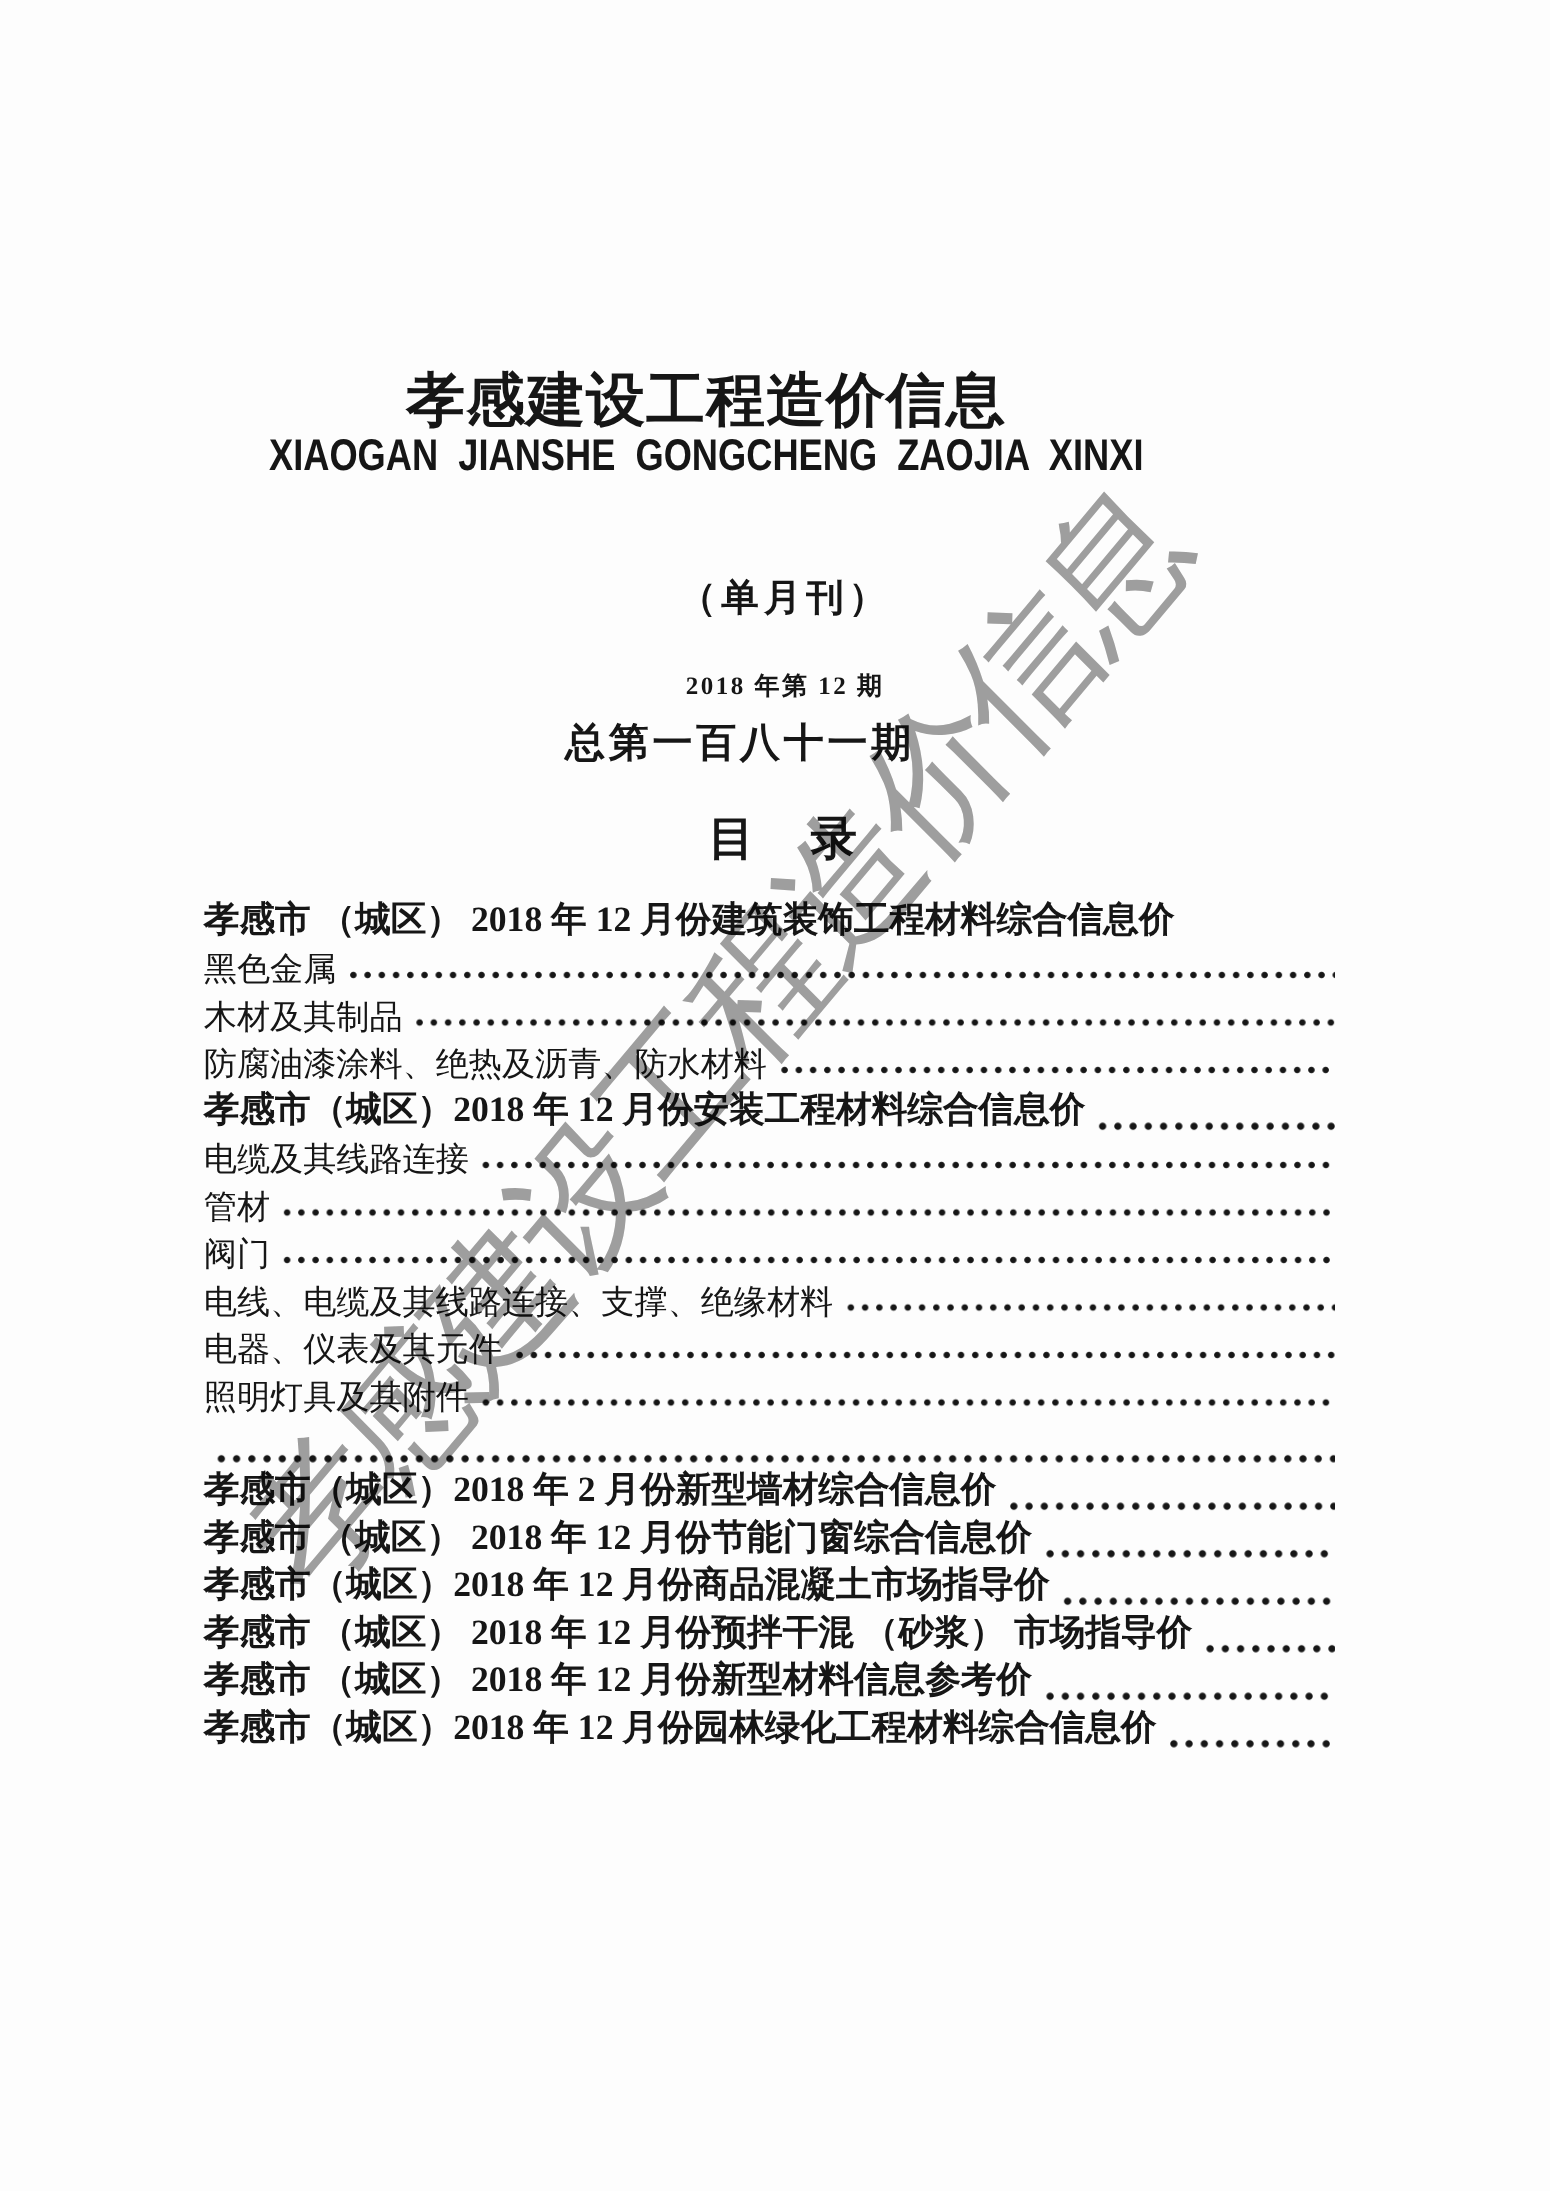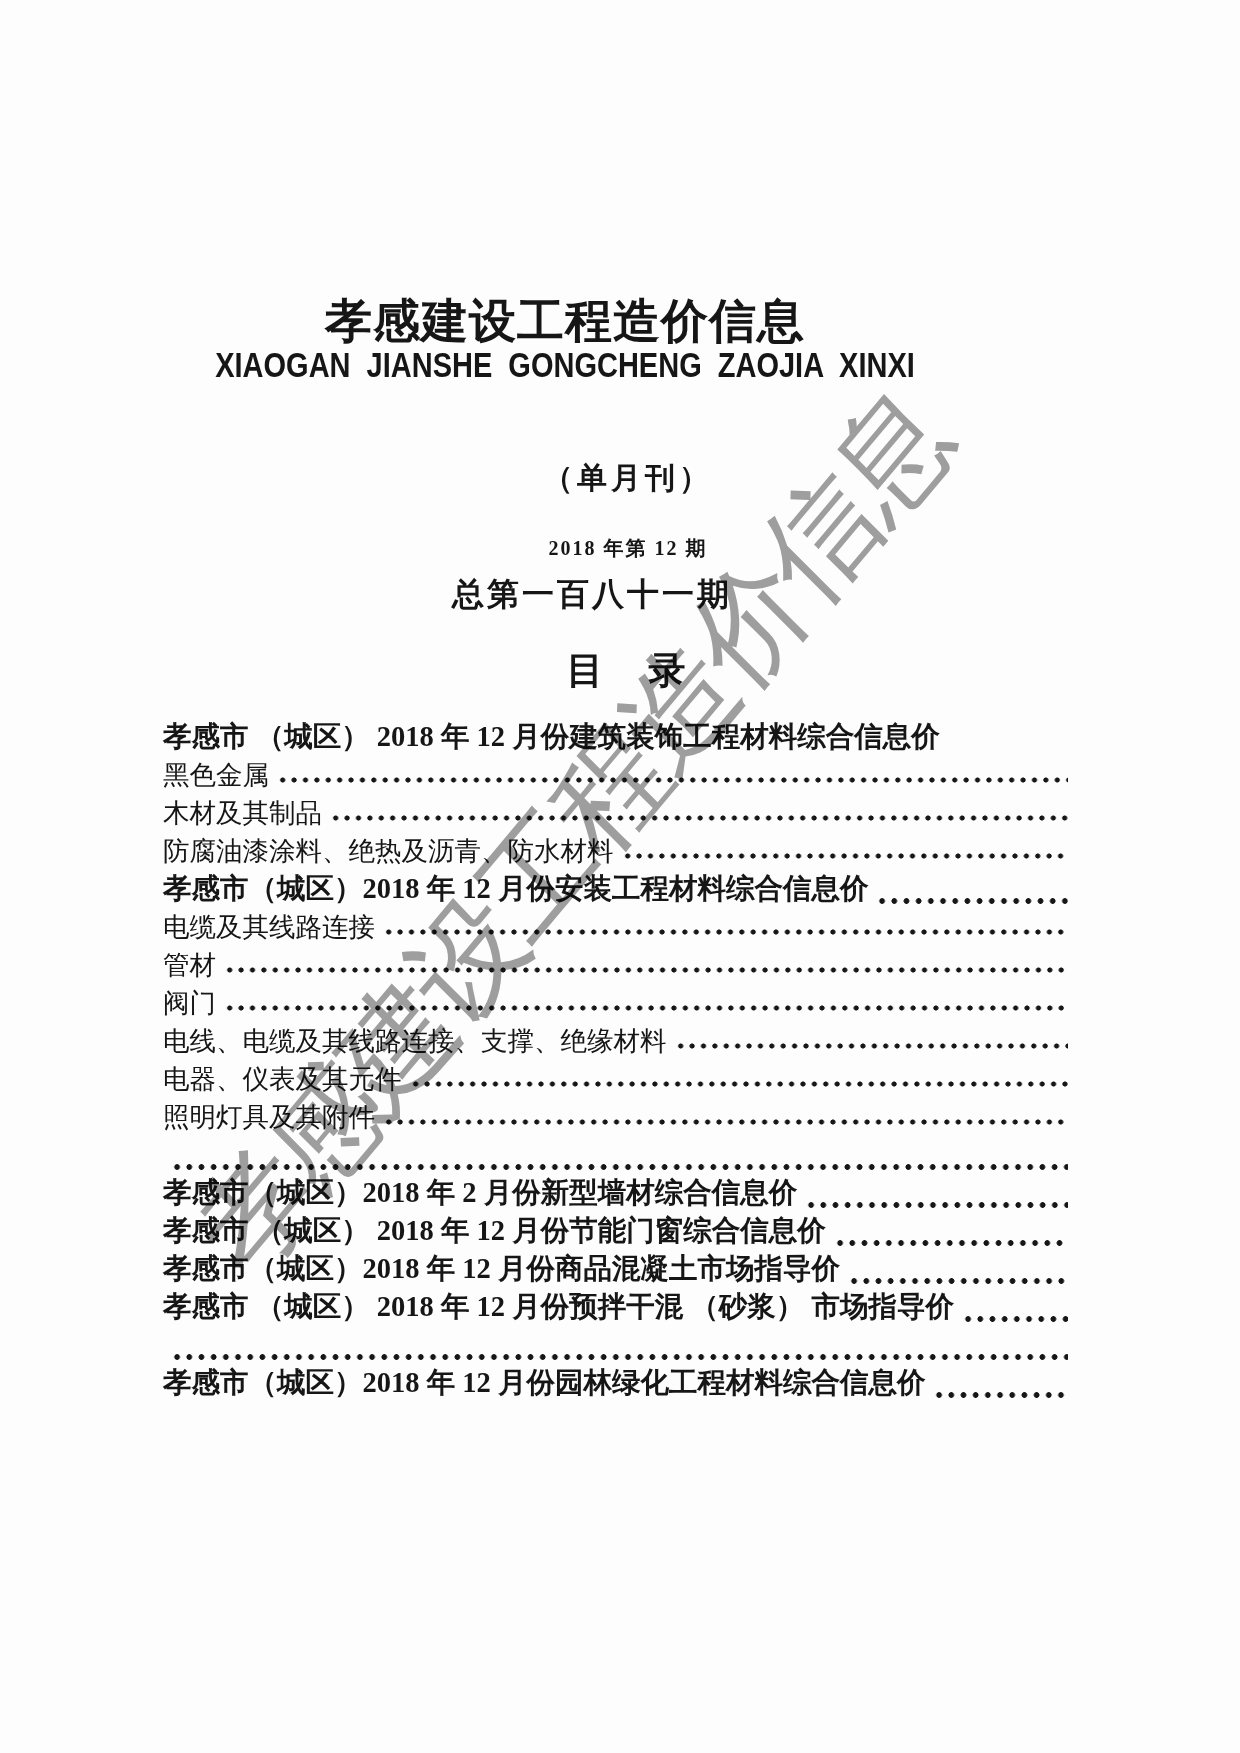--- a/index.html
+++ b/index.html
@@ -181,20 +181,21 @@
   </div>
       <div class="toc-row bold">
     <span class="toc-label">孝感市（城区）2018 年 12 月份商品混凝土市场指导价</span>
     <span class="toc-dots"></span>
   </div>
       <div class="toc-row bold">
     <span class="toc-label">孝感市 （城区） 2018 年 12 月份预拌干混 （砂浆） 市场指导价</span>
     <span class="toc-dots"></span>
   </div>
       <div class="toc-row bold">
+    <span class="toc-label">孝感市 （城区） 2018 年 12 月份新型材料信息参考价</span>
     <span class="toc-dots"></span>
   </div>
       <div class="toc-row bold">
     <span class="toc-label">孝感市（城区）2018 年 12 月份园林绿化工程材料综合信息价</span>
     <span class="toc-dots"></span>
   </div>
     </div>
 
 </div>
 

